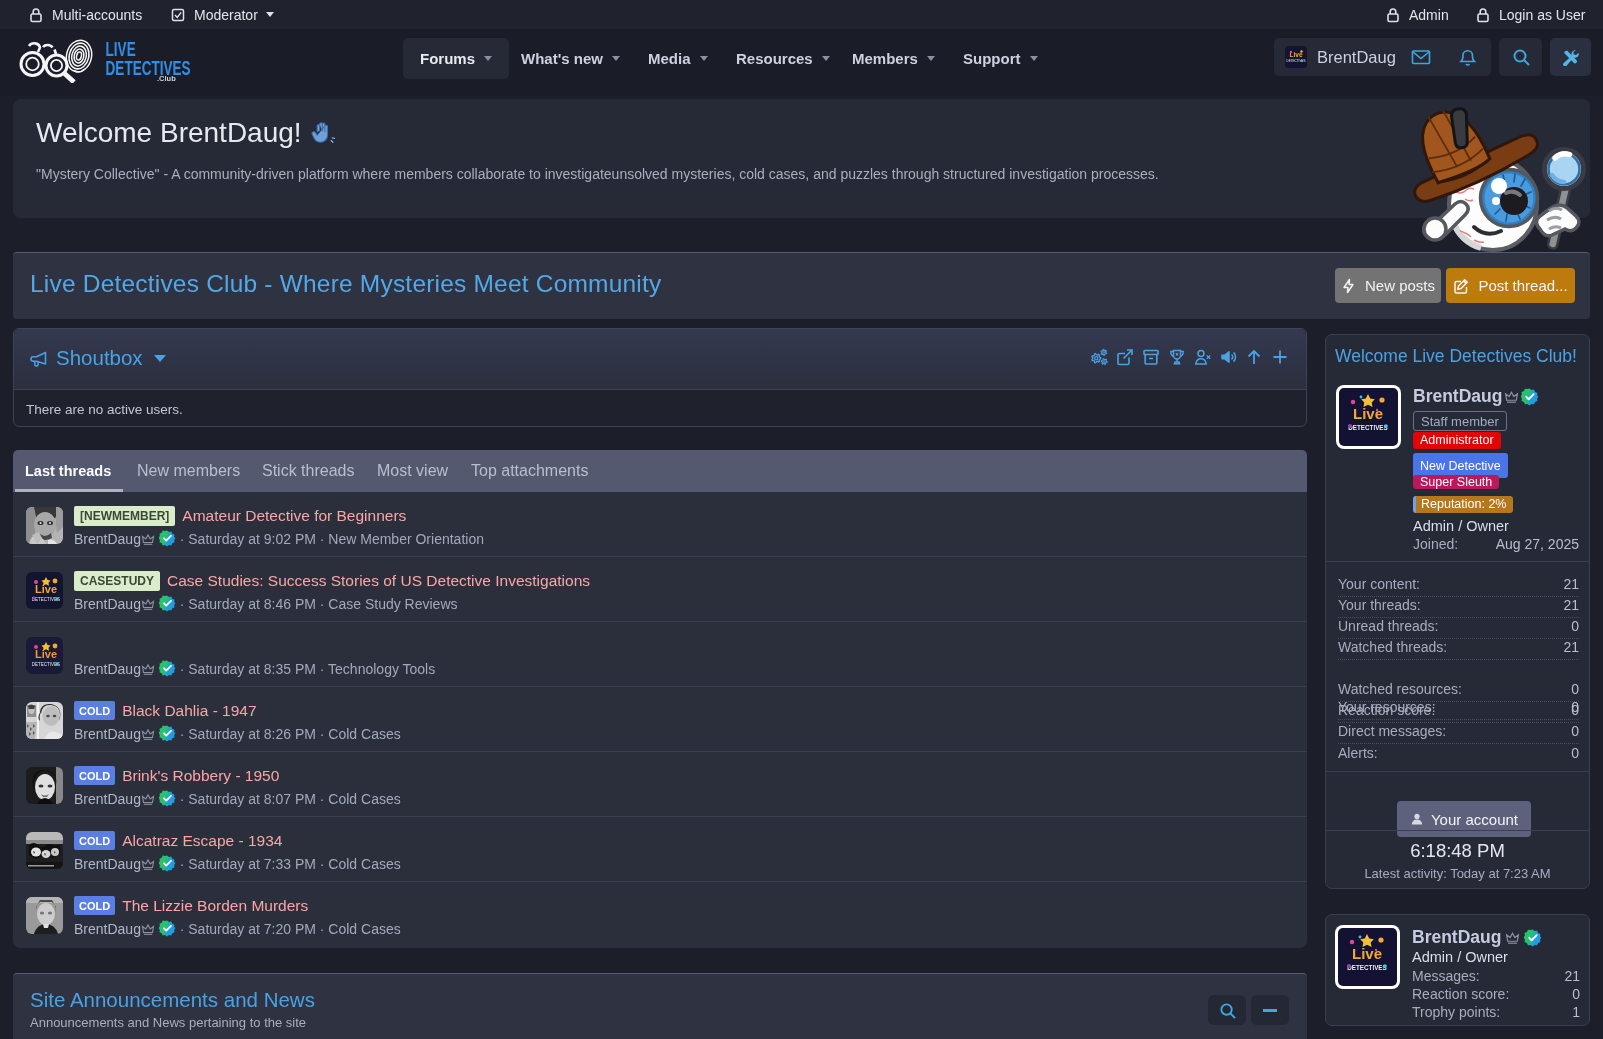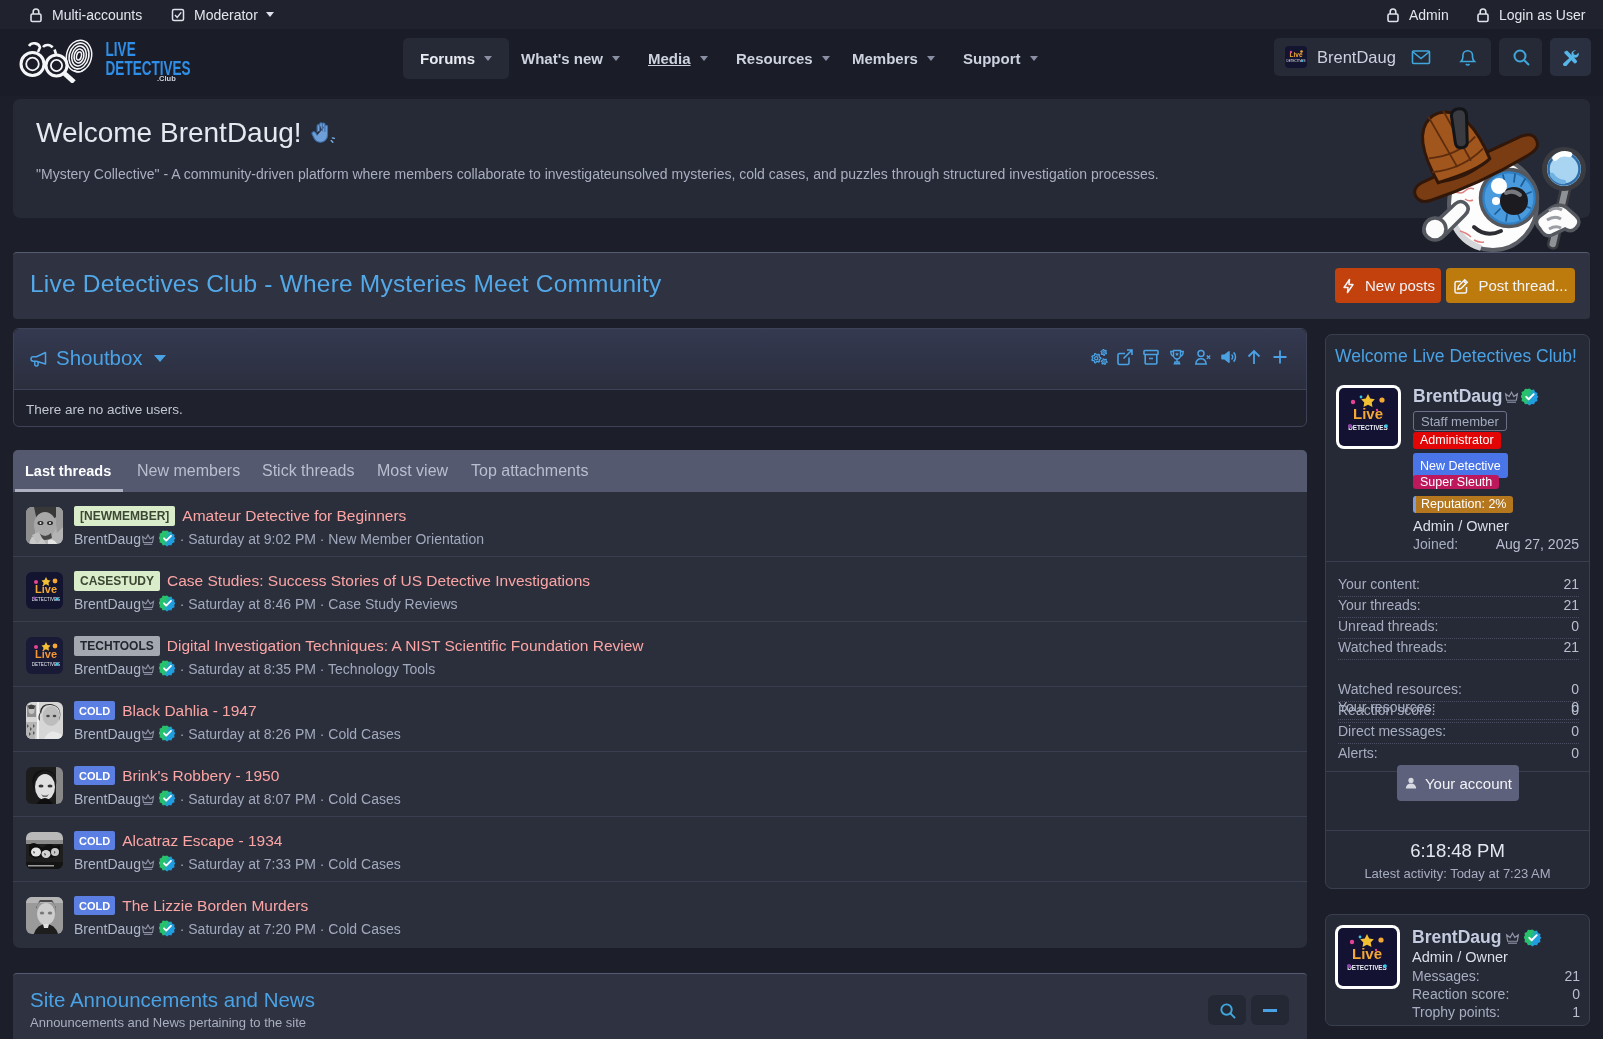--- a/index.html
+++ b/index.html
@@ -16,21 +16,21 @@
 #logo { position:absolute; left:18px; top:8px; }
 .hbox { position:absolute; top:9px; height:38px; background:#262a36; border-radius:5px; display:flex; align-items:center; justify-content:center; }
 
 .card { position:absolute; background:#262a37; border-radius:7px; }
 #welcome { left:13px; top:99px; width:1577px; height:119px; }
 #welcome h1 { color:#e6e9f0; font-size:28px; font-weight:400; position:absolute; left:23px; top:18px; }
 #welcome p { color:#a9afc0; font-size:14px; position:absolute; left:23px; top:67px; }
 #titlebar { left:13px; top:252px; width:1577px; height:67px; background:#2e3241; border-top:1px solid #565b74; border-radius:4px; }
 #titlebar h2 { color:#53a8e8; font-size:24.5px; font-weight:400; position:absolute; left:17px; top:17px; letter-spacing:0.2px; }
 .btn { position:absolute; border-radius:4px; display:flex; align-items:center; justify-content:center; gap:9px; color:#f2f3f7; font-size:15px; }
-#btn-newposts { left:1335px; top:268px; width:106px; height:35px; background:#c2410c; }
+#btn-newposts { left:1335px; top:268px; width:106px; height:35px; background:#737373; }
 #btn-postthread { left:1446px; top:268px; width:129px; height:35px; background:#bd7b0e; }
 
 #shoutbox { position:absolute; left:13px; top:328px; width:1294px; height:99px; background:#1f222c; border:1px solid #3d4257; border-radius:6px; }
 #shoutbox .head { position:absolute; left:0; top:0; width:100%; height:61px; background:linear-gradient(#353951,#2a2e3d); border-bottom:1px solid #3d4257; border-radius:6px 6px 0 0; }
 #shoutbox .title { position:absolute; left:15px; top:17px; color:#4aa2e4; font-size:20.5px; display:flex; align-items:center; gap:8px; }
 #shoutbox .body { position:absolute; left:12px; top:73px; color:#c2c7d6; font-size:13.5px; }
 .sbicons { position:absolute; right:17px; top:19px; display:flex; gap:8px; align-items:center; }
 
 #tabs { position:absolute; left:13px; top:450px; width:1294px; height:42px; background:#545970; border-radius:5px 5px 0 0; }
 .tab { position:absolute; top:0; height:42px; display:flex; align-items:center; color:#babecf; font-size:16px; }
@@ -196,21 +196,21 @@
       </g>
       <g font-family="Liberation Sans, sans-serif" font-weight="bold" fill="#2f8fe8">
         <text x="126" y="19.5" font-size="19.5" transform="scale(0.695,1)" letter-spacing="0">LIVE</text>
         <text x="126" y="38" font-size="19.5" transform="scale(0.695,1)" letter-spacing="0">DETECTIVES</text>
         <text x="139" y="43.5" font-size="7.5" fill="#cfd3dc">.Club</text>
       </g>
     </svg>
   </div>
   <div class="navitem" style="left:403px; background:#262a36; border-radius:5px; padding:0 17px; height:41px; color:#e8eaf1;">Forums <span class="caret"></span></div>
   <div class="navitem" style="left:521px;">What's new <span class="caret"></span></div>
-  <div class="navitem" style="left:648px;text-decoration:underline;">Media <span class="caret"></span></div>
+  <div class="navitem" style="left:648px;">Media <span class="caret"></span></div>
   <div class="navitem" style="left:736px;">Resources <span class="caret"></span></div>
   <div class="navitem" style="left:852px;">Members <span class="caret"></span></div>
   <div class="navitem" style="left:963px;">Support <span class="caret"></span></div>
   <div class="hbox" style="left:1274px; width:217px; justify-content:flex-start; padding-left:11px; gap:10px;">
     <svg width="22" height="22" viewBox="0 0 22 22">
         <rect width="22" height="22" rx="4" fill="#131430"></rect>
         <text x="11" y="10.5" font-size="6.5" font-weight="bold" fill="#f4a833" text-anchor="middle">Live</text>
         <text x="11" y="16" font-size="3" fill="#e8e8f0" text-anchor="middle">DETECTIVES</text>
         <circle cx="6" cy="6" r="1.2" fill="#e84393"></circle>
         <circle cx="16.5" cy="5.5" r="1.3" fill="#f4a833"></circle>
@@ -391,24 +391,20 @@
   <div class="trow bb" style="top:130px;">
     <div class="av"><svg width="40" height="40" viewBox="0 0 40 40">
           <rect width="40" height="40" fill="#181a36"></rect>
           <text x="20" y="21" font-size="11" font-weight="bold" fill="#f49833" text-anchor="middle">Live</text>
           <text x="20" y="29" font-size="4.5" fill="#e8e8f0" text-anchor="middle">DETECTIVES</text>
           <circle cx="10" cy="10" r="2" fill="#e84393"></circle>
           <circle cx="29" cy="9" r="2.4" fill="#f4a833"></circle>
           <circle cx="31" cy="27" r="1.6" fill="#31c9e8"></circle>
           <path d="M20 5l1.5 3 3 .5-2 2.2.5 3-3-1.5-3 1.5.5-3-2-2.2 3-.5z" fill="#f4c033"></path>
         </svg></div>
-    <div class="line1">
-        <span class="pill grey">TECHTOOLS</span>
-        <span class="t">Digital Investigation Techniques: A NIST Scientific Foundation Review</span>
-      </div>
     <div class="line2"><span class="uname">BrentDaug</span><svg class="ic" width="14" height="14" viewBox="0 0 14 14">
           <use href="#crown"></use>
         </svg>&nbsp;<svg class="ic" width="17" height="17" viewBox="0 0 17 17">
           <use href="#verif"></use>
         </svg>&nbsp;· Saturday at 8:35 PM · Technology Tools</div>
   </div>
   <div class="trow bb" style="top:195px;">
     <div class="av"><svg width="37" height="37" viewBox="0 0 37 37">
           <rect width="37" height="37" fill="#d6d6d6"></rect>
           <rect x="11" y="0" width="2" height="37" fill="#f2f2f2"></rect>
@@ -546,21 +542,21 @@
   <div class="srow dotted" style="top:241px; height:21px;">Your content:<span class="v">21</span></div>
   <div class="srow dotted" style="top:262px; height:21px;">Your threads:<span class="v">21</span></div>
   <div class="srow dotted" style="top:283px; height:21px;">Unread threads:<span class="v">0</span></div>
   <div class="srow dotted" style="top:304px; height:21px;">Watched threads:<span class="v">21</span></div>
   <div class="srow dotted" style="top:325px; height:21px;margin-top:39px;">Your resources:<span class="v">0</span></div>
   <div class="srow dotted" style="top:346px; height:21px;">Watched resources:<span class="v">0</span></div>
   <div class="srow dotted" style="top:367px; height:21px;">Reaction score:<span class="v">0</span></div>
   <div class="srow dotted" style="top:388px; height:21px;">Direct messages:<span class="v">0</span></div>
   <div class="srow" style="top:410px; height:21px;">Alerts:<span class="v">0</span></div>
   <div style="position:absolute; left:0; top:436px; width:100%; border-top:1px solid #3a3f50;"></div>
-  <div class="btn" style="position:absolute; left:71px; top:430px; width:122px; height:36px; background:#5d617b; font-size:15px; gap:7px;"><svg class="ic" width="14" height="14" viewBox="0 0 14 14">
+  <div class="btn" style="position:absolute; left:71px; top:466px; width:134px; height:36px; background:#5d617b; font-size:15px; gap:7px;"><svg class="ic" width="14" height="14" viewBox="0 0 14 14">
         <use href="#user"></use>
       </svg>Your account</div>
   <div style="position:absolute; left:0; top:495px; width:100%; border-top:1px solid #3a3f50;"></div>
   <div style="position:absolute; left:0; top:505px; width:100%; text-align:center; color:#e4e7ee; font-size:18.5px;">6:18:48 PM</div>
   <div style="position:absolute; left:0; top:531px; width:100%; text-align:center; color:#a7adc0; font-size:13px;">Latest activity: Today at 7:23 AM</div>
 </div>
 <div id="side2" class="card">
   <div class="avbig" style="left:9px; top:10px;">
     <svg width="59" height="58" viewBox="0 0 59 58">
         <rect width="59" height="58" fill="#131233"></rect>

